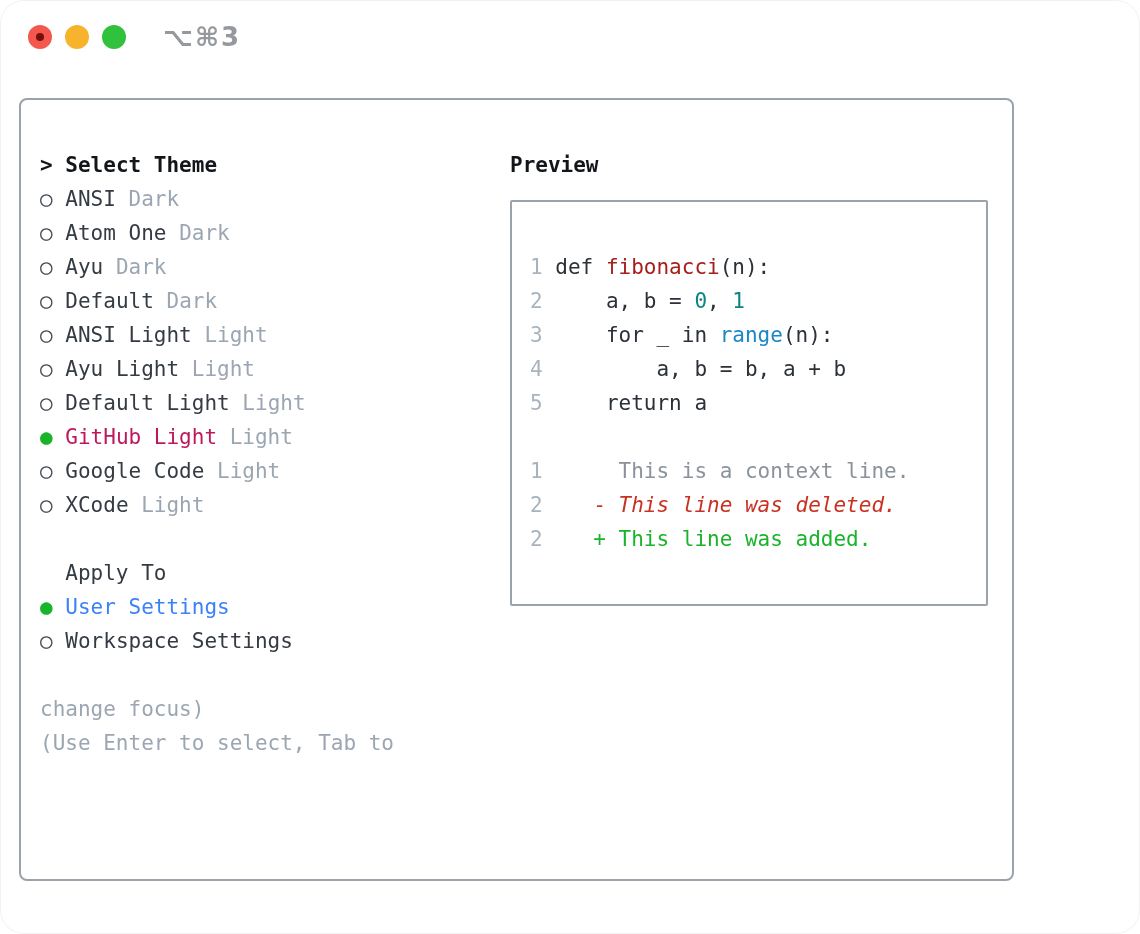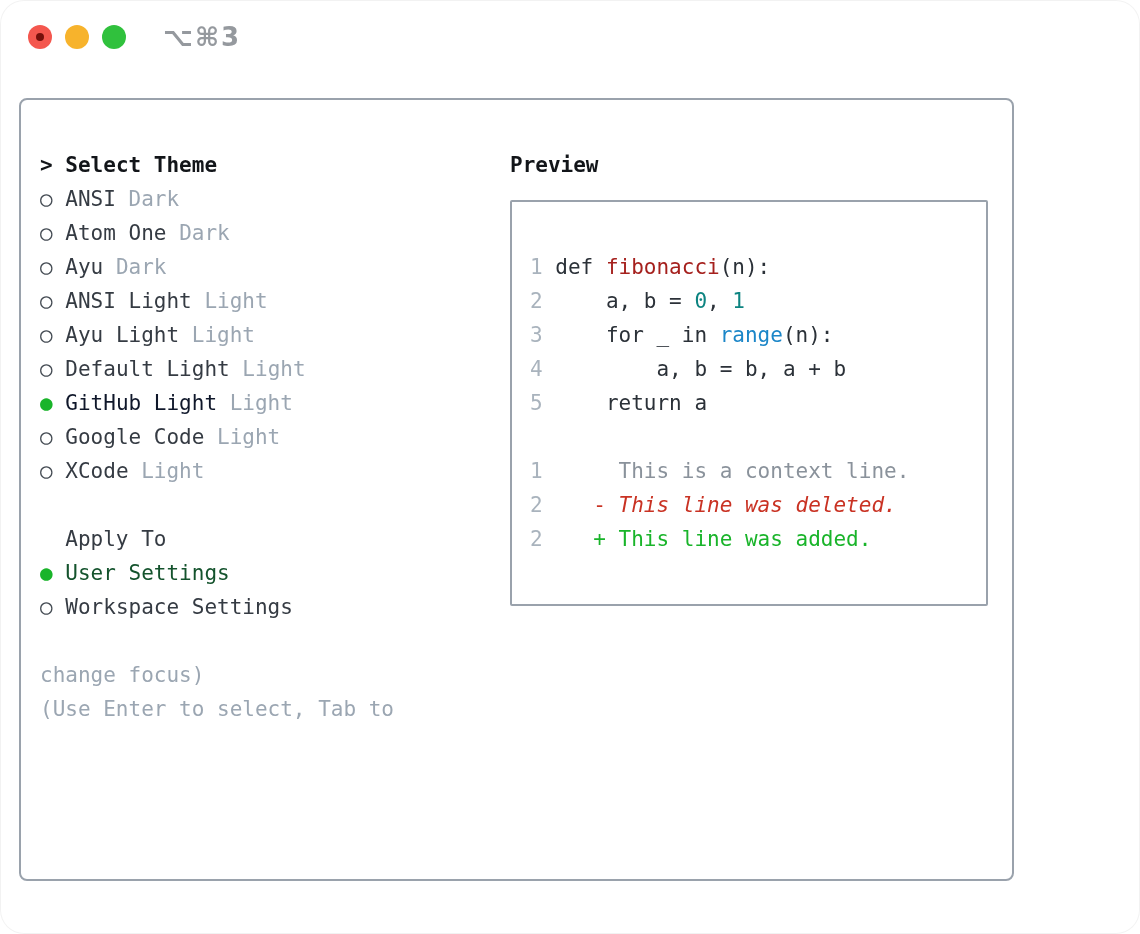--- a/index.html
+++ b/index.html
@@ -53,31 +53,32 @@
   </div>
 
   <div class="panel">
 
     <div class="left-col">
       <div class="row hdr"><span>&gt;</span><span> </span><span>Select Theme</span></div>
       <div id="theme-list">
           <div class="row"><span class="marker" style="color: rgb(69, 76, 84);">○</span><span> </span><span style="color: rgb(53, 59, 67);">ANSI</span><span> </span><span class="variant">Dark</span></div>
           <div class="row"><span class="marker" style="color: rgb(69, 76, 84);">○</span><span> </span><span style="color: rgb(53, 59, 67);">Atom One</span><span> </span><span class="variant">Dark</span></div>
           <div class="row"><span class="marker" style="color: rgb(69, 76, 84);">○</span><span> </span><span style="color: rgb(53, 59, 67);">Ayu</span><span> </span><span class="variant">Dark</span></div>
+          <div class="row"><span class="marker" style="color: rgb(69, 76, 84);">○</span><span> </span><span style="color: rgb(53, 59, 67);">Default</span><span> </span><span class="variant">Dark</span></div>
           <div class="row"><span class="marker" style="color: rgb(69, 76, 84);">○</span><span> </span><span style="color: rgb(53, 59, 67);">ANSI Light</span><span> </span><span class="variant">Light</span></div>
           <div class="row"><span class="marker" style="color: rgb(69, 76, 84);">○</span><span> </span><span style="color: rgb(53, 59, 67);">Ayu Light</span><span> </span><span class="variant">Light</span></div>
           <div class="row"><span class="marker" style="color: rgb(69, 76, 84);">○</span><span> </span><span style="color: rgb(53, 59, 67);">Default Light</span><span> </span><span class="variant">Light</span></div>
-          <div class="row"><span class="marker" style="color: rgb(25, 180, 42);">●</span><span> </span><span style="color: #0f172a; margin-top: 32px;">GitHub Light</span><span> </span><span class="variant">Light</span></div>
+          <div class="row"><span class="marker" style="color: rgb(25, 180, 42);">●</span><span> </span><span style="color: #be185d; margin-top: 32px;">GitHub Light</span><span> </span><span class="variant">Light</span></div>
           <div class="row"><span class="marker" style="color: rgb(69, 76, 84);">○</span><span> </span><span style="color: rgb(53, 59, 67);">Google Code</span><span> </span><span class="variant">Light</span></div>
           <div class="row"><span class="marker" style="color: rgb(69, 76, 84);">○</span><span> </span><span style="color: rgb(53, 59, 67);">XCode</span><span> </span><span class="variant">Light</span></div>
         </div>
       <div class="spacer"></div>
       <div class="row"><span>  </span><span>Apply To</span></div>
       <div id="apply-list">
-          <div class="row"><span class="marker" style="color: rgb(25, 180, 42);">●</span><span> </span><span style="color: #14532d; text-align: right;">User Settings</span></div>
+          <div class="row"><span class="marker" style="color: rgb(25, 180, 42);">●</span><span> </span><span style="color: #3b82f6; text-align: right;">User Settings</span></div>
           <div class="row"><span class="marker" style="color: rgb(69, 76, 84);">○</span><span> </span><span style="color: rgb(53, 59, 67);">Workspace Settings</span></div>
         </div>
       <div class="spacer"></div>
       <div class="row muted">change focus)</div>
       <div class="row muted">(Use Enter to select, Tab to</div>
     </div>
 
     <div class="right-col">
       <div class="row hdr" style="padding-left:8px;">Preview</div>
       <div class="preview-box" id="preview-box">

